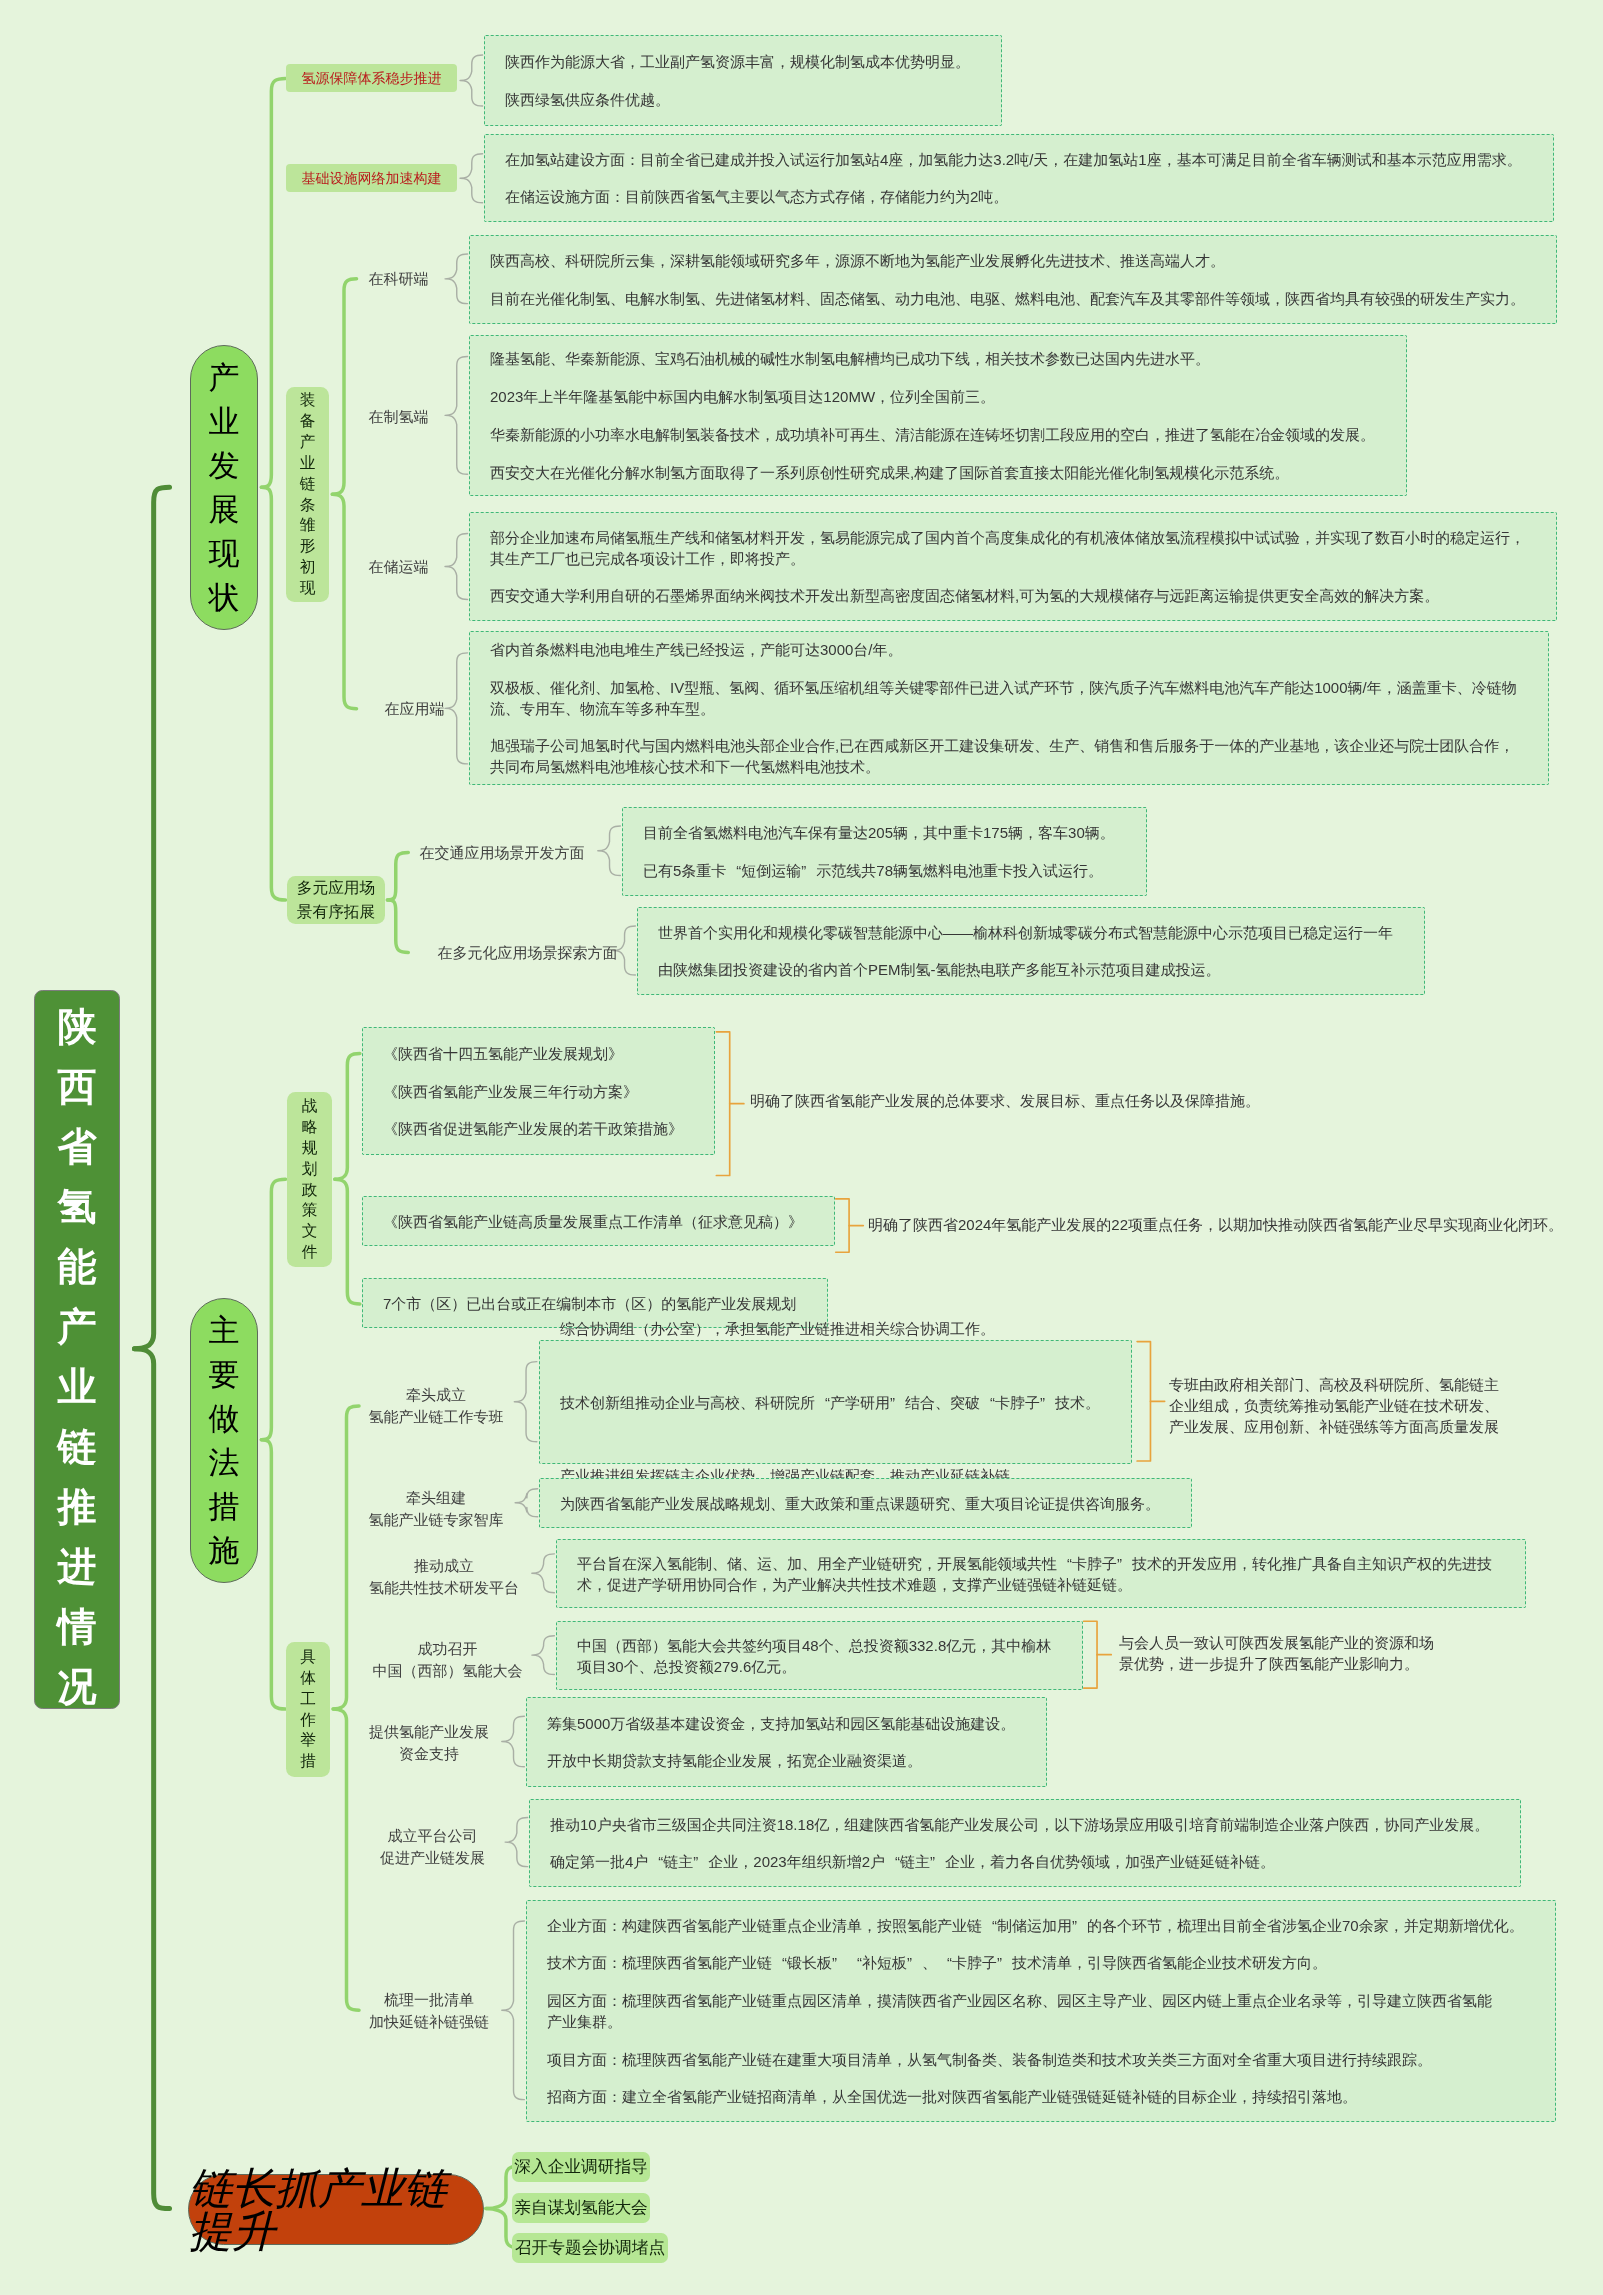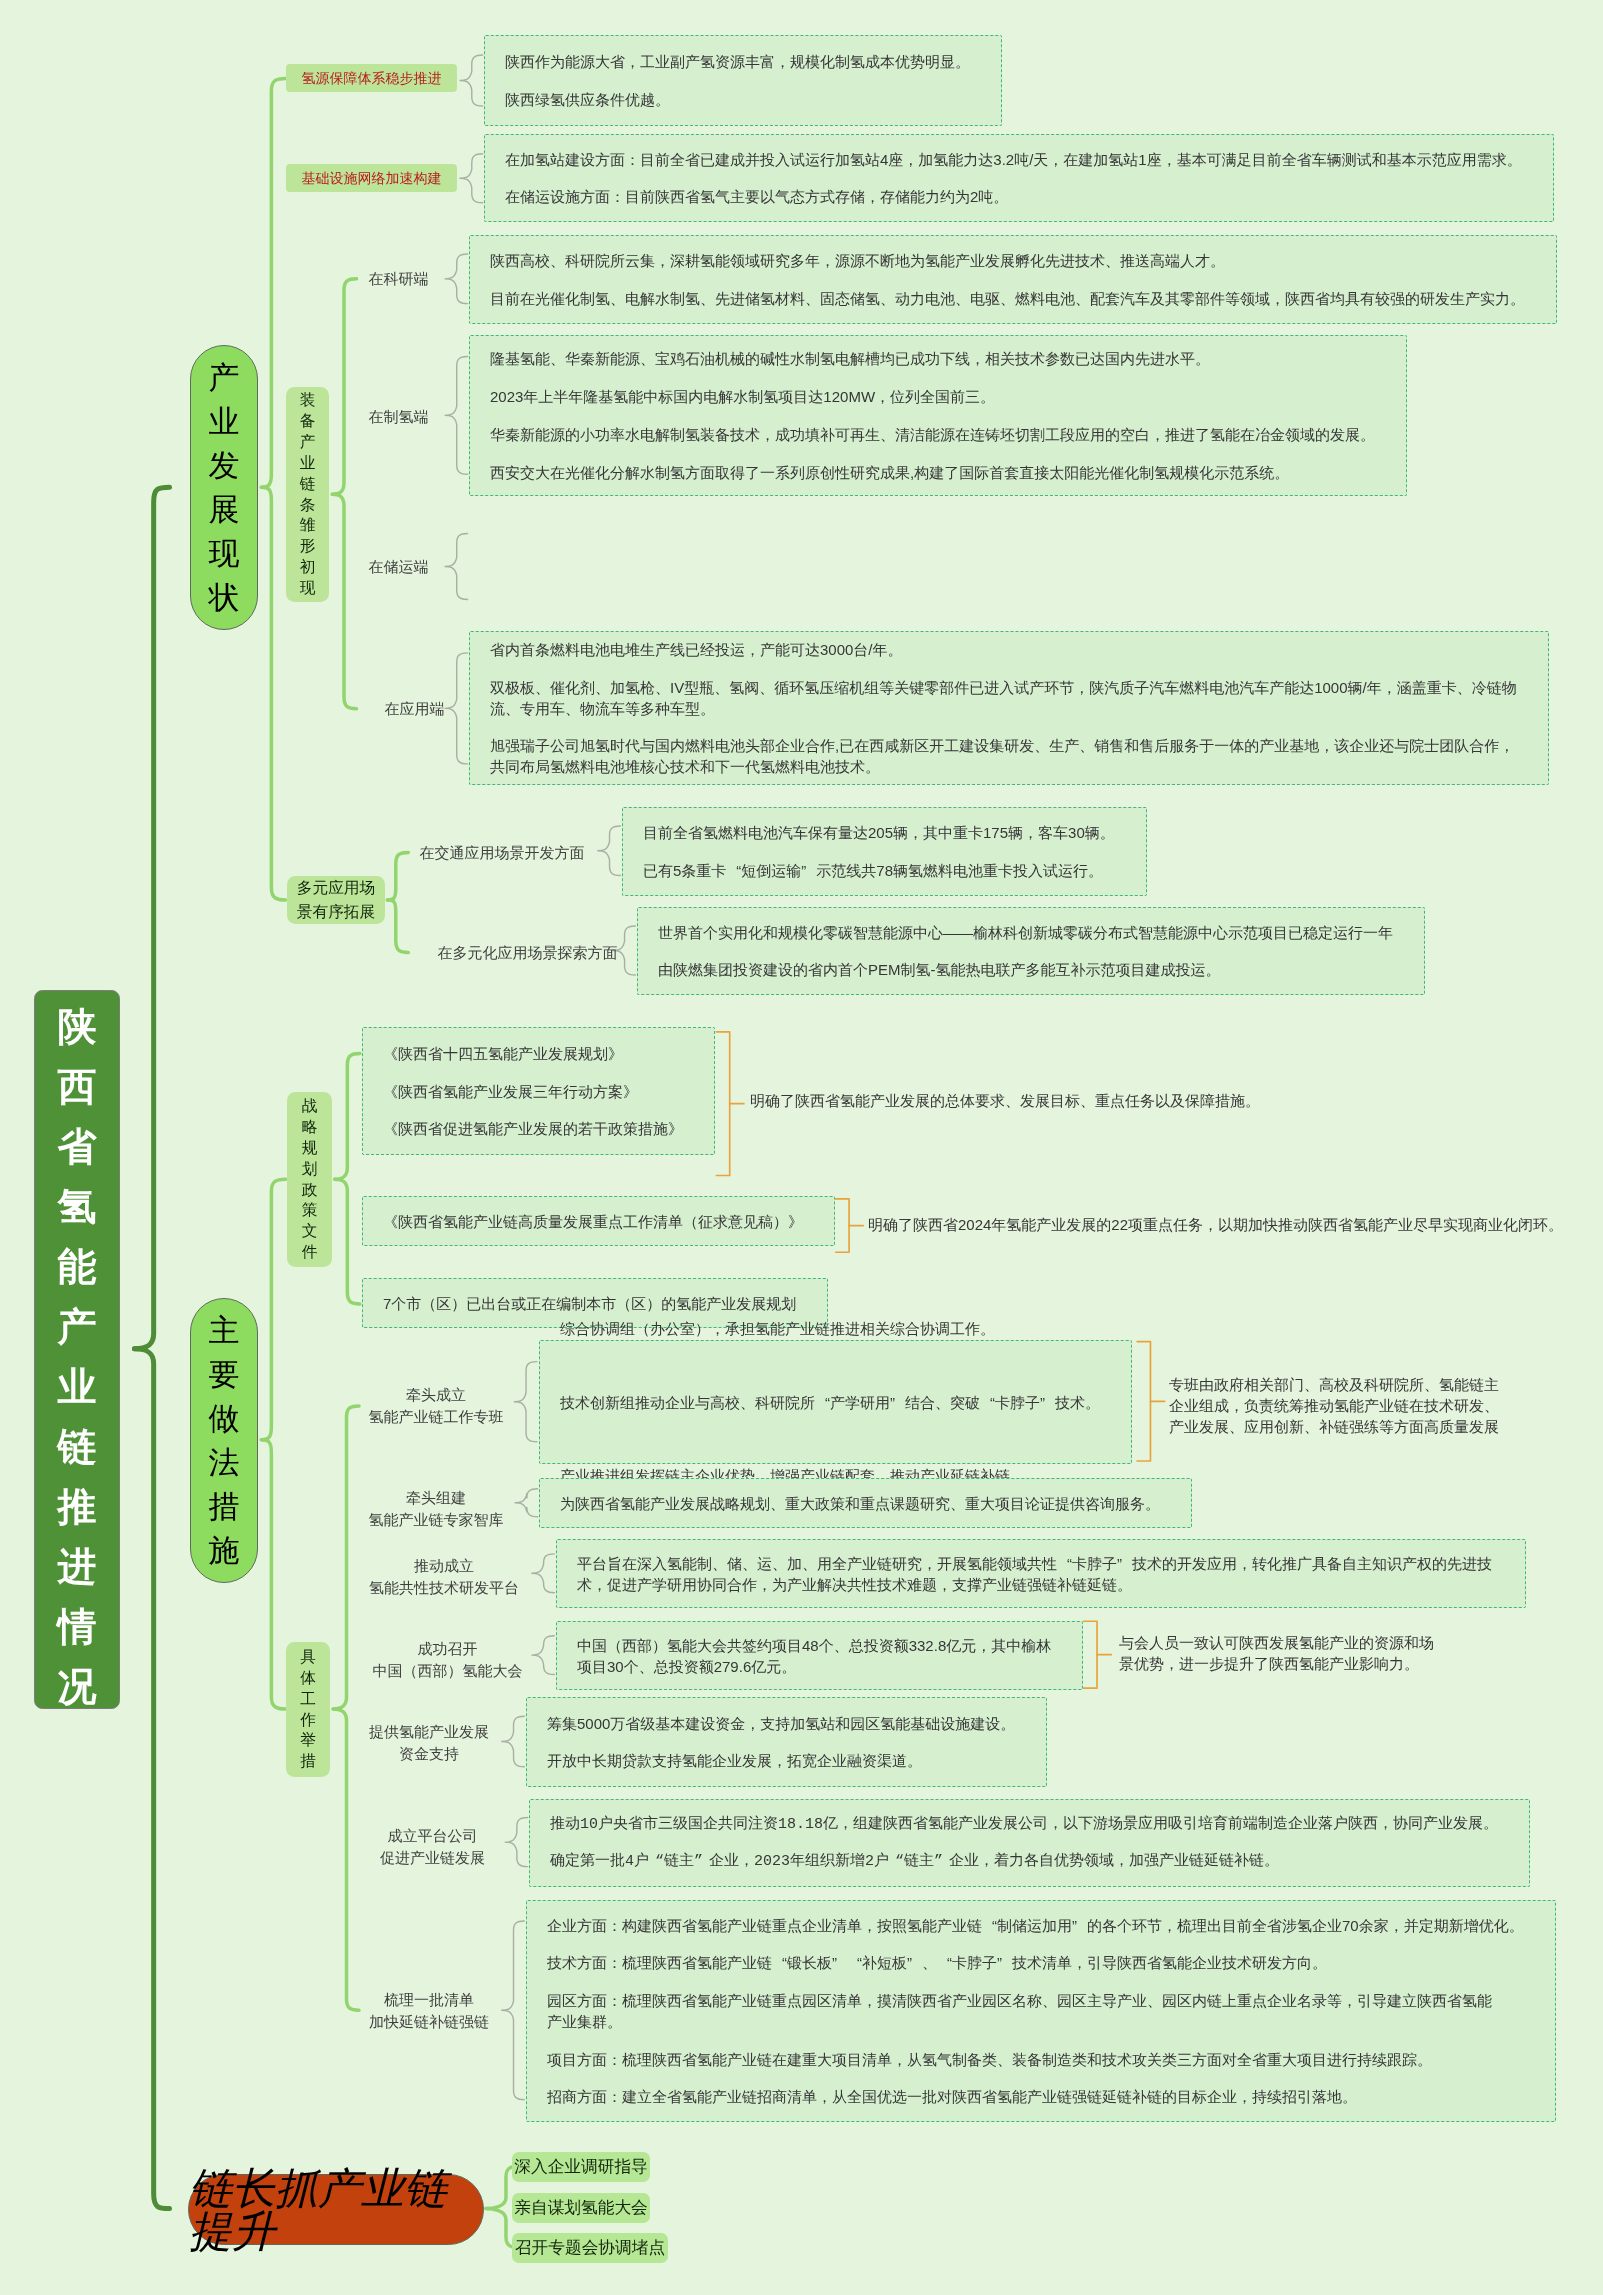--- a/index.html
+++ b/index.html
@@ -143,20 +143,25 @@
       <p>目前在光催化制氢、电解水制氢、先进储氢材料、固态储氢、动力电池、电驱、燃料电池、配套汽车及其零部件等领域，陕西省均具有较强的研发生产实力。</p>
     </div>
     <div class="node l3" style="top: 406px; height: 22px; left: 0px; width: 797px;">在制氢端</div>
     <div class="node dbox" style="left: 469px; top: 335px; height: 161px;">
       <p>隆基氢能、华秦新能源、宝鸡石油机械的碱性水制氢电解槽均已成功下线，相关技术参数已达国内先进水平。</p>
       <p>2023年上半年隆基氢能中标国内电解水制氢项目达120MW，位列全国前三。</p>
       <p>华秦新能源的小功率水电解制氢装备技术，成功填补可再生、清洁能源在连铸坯切割工段应用的空白，推进了氢能在冶金领域的发展。</p>
       <p>西安交大在光催化分解水制氢方面取得了一系列原创性研究成果,构建了国际首套直接太阳能光催化制氢规模化示范系统。</p>
     </div>
     <div class="node l3" style="top: 556px; height: 22px; left: 0px; width: 797px;">在储运端</div>
+    <div class="node dbox" style="left: 469px; top: 512px; height: 109px;">
+      <p>部分企业加速布局储氢瓶生产线和储氢材料开发，氢易能源完成了国内首个高度集成化的有机液体储放氢流程模拟中试试验，并实现了数百小时的稳定运行，
+其生产工厂也已完成各项设计工作，即将投产。</p>
+      <p>西安交通大学利用自研的石墨烯界面纳米阀技术开发出新型高密度固态储氢材料,可为氢的大规模储存与远距离运输提供更安全高效的解决方案。</p>
+    </div>
     <div class="node l3" style="top: 698px; height: 22px; left: 0px; width: 797px; margin-left: 16px;">在应用端</div>
     <div class="node dbox" style="left: 469px; top: 631px; height: 154px;">
       <p>省内首条燃料电池电堆生产线已经投运，产能可达3000台/年。</p>
       <p>双极板、催化剂、加氢枪、IV型瓶、氢阀、循环氢压缩机组等关键零部件已进入试产环节，陕汽质子汽车燃料电池汽车产能达1000辆/年，涵盖重卡、冷链物
 流、专用车、物流车等多种车型。</p>
       <p>旭强瑞子公司旭氢时代与国内燃料电池头部企业合作,已在西咸新区开工建设集研发、生产、销售和售后服务于一体的产业基地，该企业还与院士团队合作，
 共同布局氢燃料电池堆核心技术和下一代氢燃料电池技术。</p>
     </div>
     <div class="node l2hm" style="left: 287px; top: 876px; width: 98px; height: 48px;">多元应用场
 景有序拓展</div>
@@ -231,21 +236,21 @@
     <div class="note" style="left: 1119px; top: 1632px;">与会人员一致认可陕西发展氢能产业的资源和场
 景优势，进一步提升了陕西氢能产业影响力。</div>
     <div class="node l3" style="top: 1721px; height: 43px; left: 0px; width: 858px;">提供氢能产业发展
 资金支持</div>
     <div class="node dbox" style="left: 526px; top: 1697px; height: 90px;">
       <p>筹集5000万省级基本建设资金，支持加氢站和园区氢能基础设施建设。</p>
       <p>开放中长期贷款支持氢能企业发展，拓宽企业融资渠道。</p>
     </div>
     <div class="node l3" style="top: 1825px; height: 43px; left: 0px; width: 865px;">成立平台公司
 促进产业链发展</div>
-    <div class="node dbox" style="left: 529px; top: 1799px; height: 88px; font-family: Liberation Mono, monospace;">
+    <div class="node dbox" style="left: 529px; top: 1799px; height: 88px;">
       <p>推动10户央省市三级国企共同注资18.18亿，组建陕西省氢能产业发展公司，以下游场景应用吸引培育前端制造企业落户陕西，协同产业发展。</p>
       <p>确定第一批4户<span class="fq">“</span>链主<span class="fq close">”</span>企业，2023年组织新增2户<span class="fq">“</span>链主<span class="fq close">”</span>企业，着力各自优势领域，加强产业链延链补链。</p>
     </div>
     <div class="node l3" style="top: 1989px; height: 43px; left: 0px; width: 858px;">梳理一批清单
 加快延链补链强链</div>
     <div class="node dbox" style="left: 526px; top: 1900px; height: 222px; min-width: 1007px;">
       <p>企业方面：构建陕西省氢能产业链重点企业清单，按照氢能产业链<span class="fq">“</span>制储运加用<span class="fq close">”</span>的各个环节，梳理出目前全省涉氢企业70余家，并定期新增优化。</p>
       <p>技术方面：梳理陕西省氢能产业链<span class="fq">“</span>锻长板<span class="fq close">”</span><span class="fq">“</span>补短板<span class="fq close">”</span>、<span class="fq">“</span>卡脖子<span class="fq close">”</span>技术清单，引导陕西省氢能企业技术研发方向。</p>
       <p>园区方面：梳理陕西省氢能产业链重点园区清单，摸清陕西省产业园区名称、园区主导产业、园区内链上重点企业名录等，引导建立陕西省氢能
 产业集群。</p>

